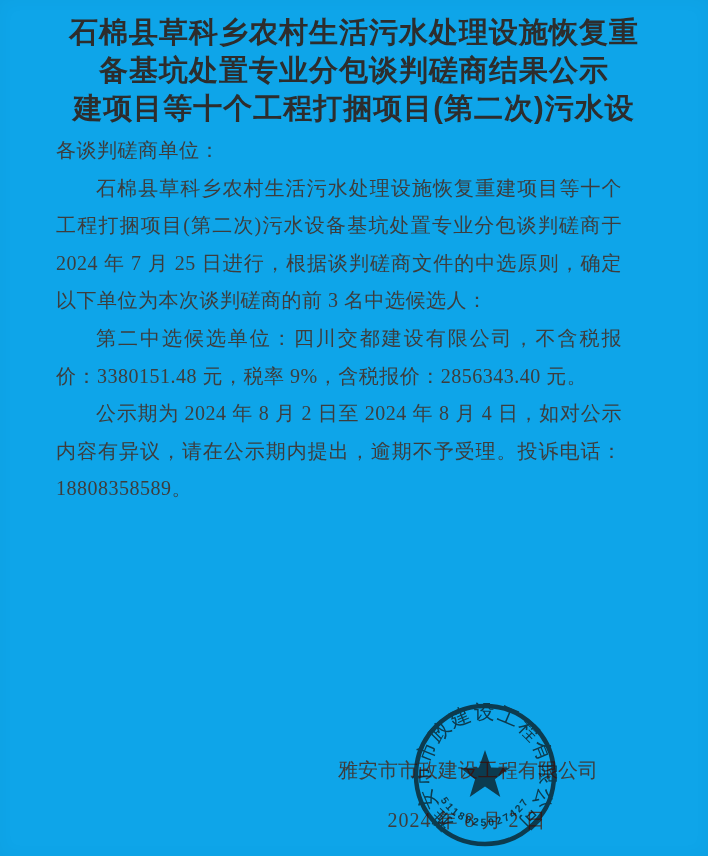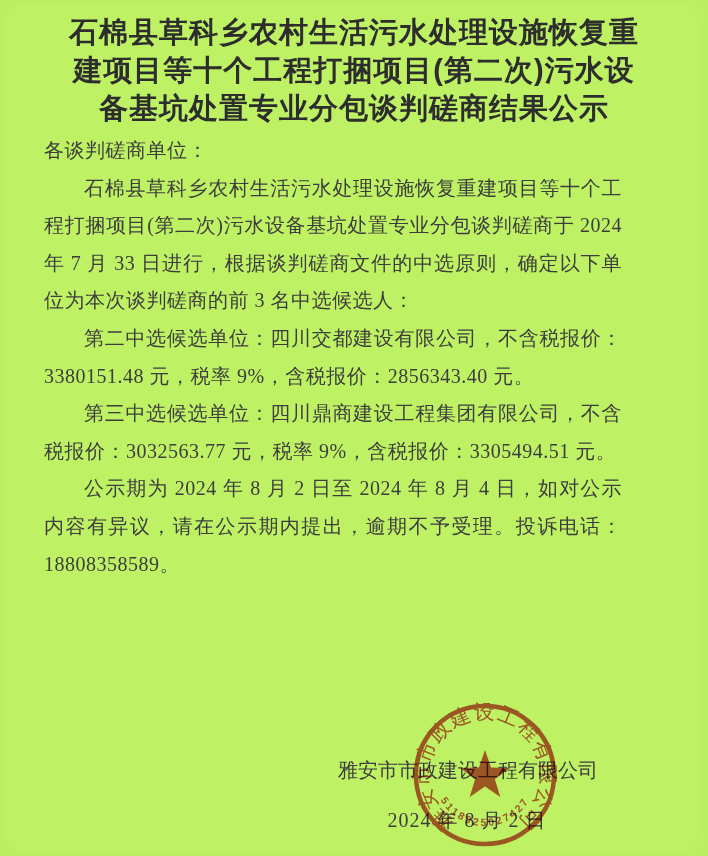--- a/index.html
+++ b/index.html
@@ -4,37 +4,37 @@
 <style>
   html,body{margin:0;padding:0;}
   body{
     width:708px;height:856px;
     background:#e9e9e9;
     font-family:"Liberation Serif","DejaVu Serif",serif;
   }
   .page{
     position:relative;
     width:708px;height:856px;
-    background:#bef264;
+    background:#0ea5e9;
     overflow:hidden;
     box-shadow:inset 0 0 18px rgba(0,0,0,0.03);
   }
   .title{
     padding-top:13px;
     text-align:center;
     font-family:"Liberation Sans","DejaVu Sans",sans-serif;
     font-weight:700;
     font-size:29px;
     line-height:38px;
     letter-spacing:1px;
     color:#2d2d2d;
   }
   .title div{white-space:nowrap;}
   .bodytext{
-    margin:5px 86px 0 44px;
+    margin:5px 86px 0 56px;
     font-size:20px;
     line-height:37.6px;
     letter-spacing:0.5px;
     color:#3d3d3d;
     text-align:justify;
   }
   .bodytext p{margin:0;text-indent:2em;}
   .bodytext p.salutation{text-indent:0;}
   .signature{
     position:absolute;
@@ -60,29 +60,28 @@
   }
   .seal svg{width:100%;height:100%;}
 </style>
 </head>
 <body>
 
 <div class="page">
 
   <div class="title">
     <div>石棉县草科乡农村生活污水处理设施恢复重</div>
+    <div>备基坑处置专业分包谈判磋商结果公示</div>
     <div>建项目等十个工程打捆项目(第二次)污水设</div>
-    <div>备基坑处置专业分包谈判磋商结果公示</div>
   </div>
 
   <div class="bodytext">
     <p class="salutation">各谈判磋商单位：</p>
-    <p>石棉县草科乡农村生活污水处理设施恢复重建项目等十个工程打捆项目(第二次)污水设备基坑处置专业分包谈判磋商于 2024 年 7 月 33 日进行，根据谈判磋商文件的中选原则，确定以下单位为本次谈判磋商的前 3 名中选候选人：</p>
+    <p>石棉县草科乡农村生活污水处理设施恢复重建项目等十个工程打捆项目(第二次)污水设备基坑处置专业分包谈判磋商于 2024 年 7 月 25 日进行，根据谈判磋商文件的中选原则，确定以下单位为本次谈判磋商的前 3 名中选候选人：</p>
     <p>第二中选候选单位：四川交都建设有限公司，不含税报价：3380151.48 元，税率 9%，含税报价：2856343.40 元。</p>
-    <p>第三中选候选单位：四川鼎商建设工程集团有限公司，不含税报价：3032563.77 元，税率 9%，含税报价：3305494.51 元。</p>
     <p>公示期为 2024 年 8 月 2 日至 2024 年 8 月 4 日，如对公示内容有异议，请在公示期内提出，逾期不予受理。投诉电话：18808358589。</p>
   </div>
 
   <div class="signature">
     <div class="sig-company">雅安市市政建设工程有限公司</div>
     <div class="sig-date">2024 年 8 月 2 日</div>
   </div>
 
   <div class="seal">
     <svg viewBox="0 0 170 170">

